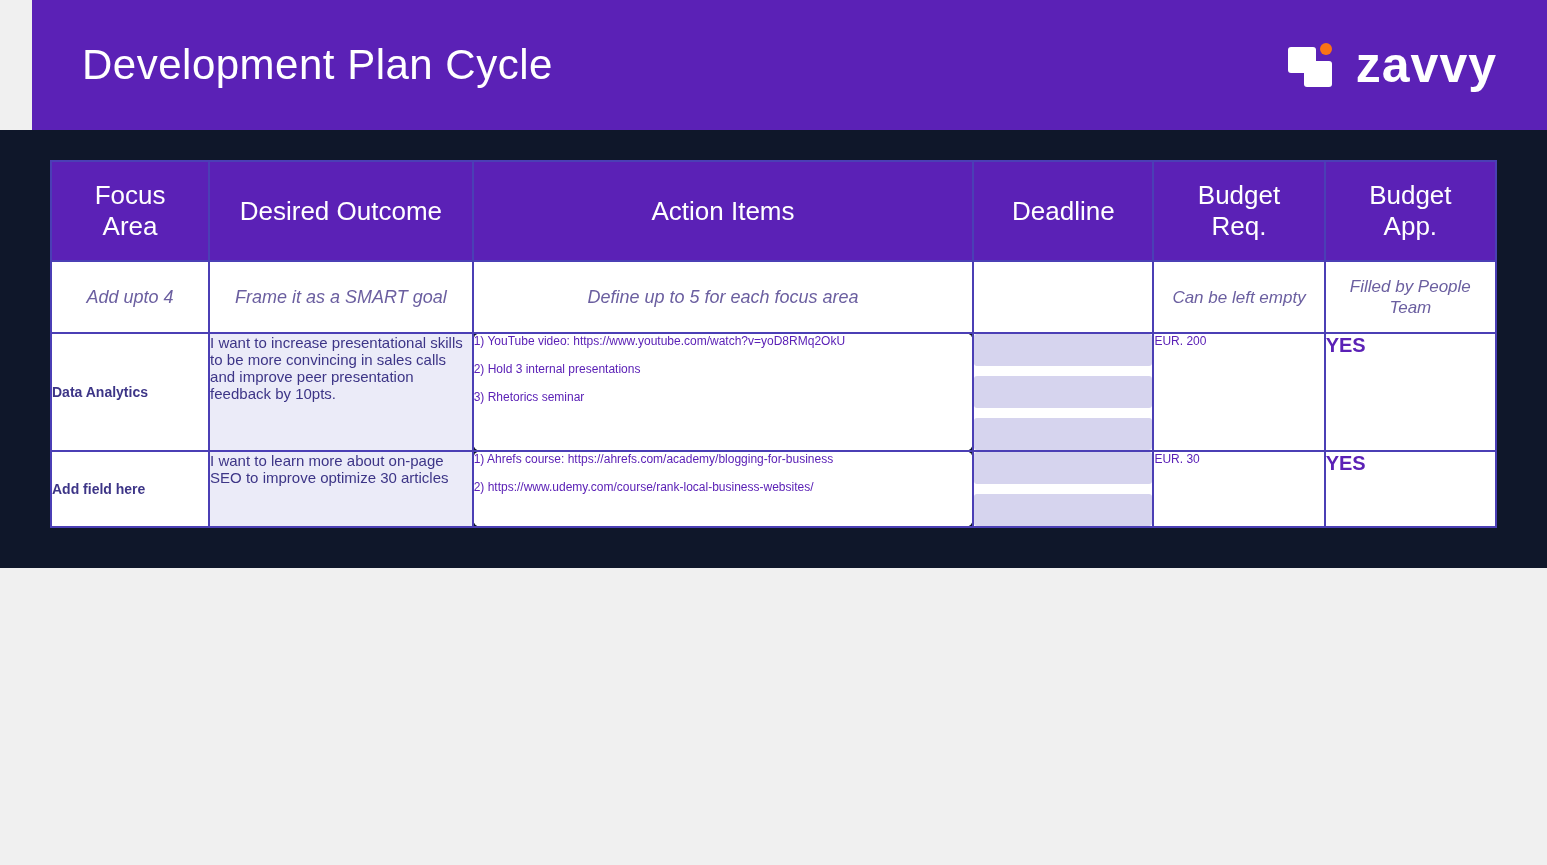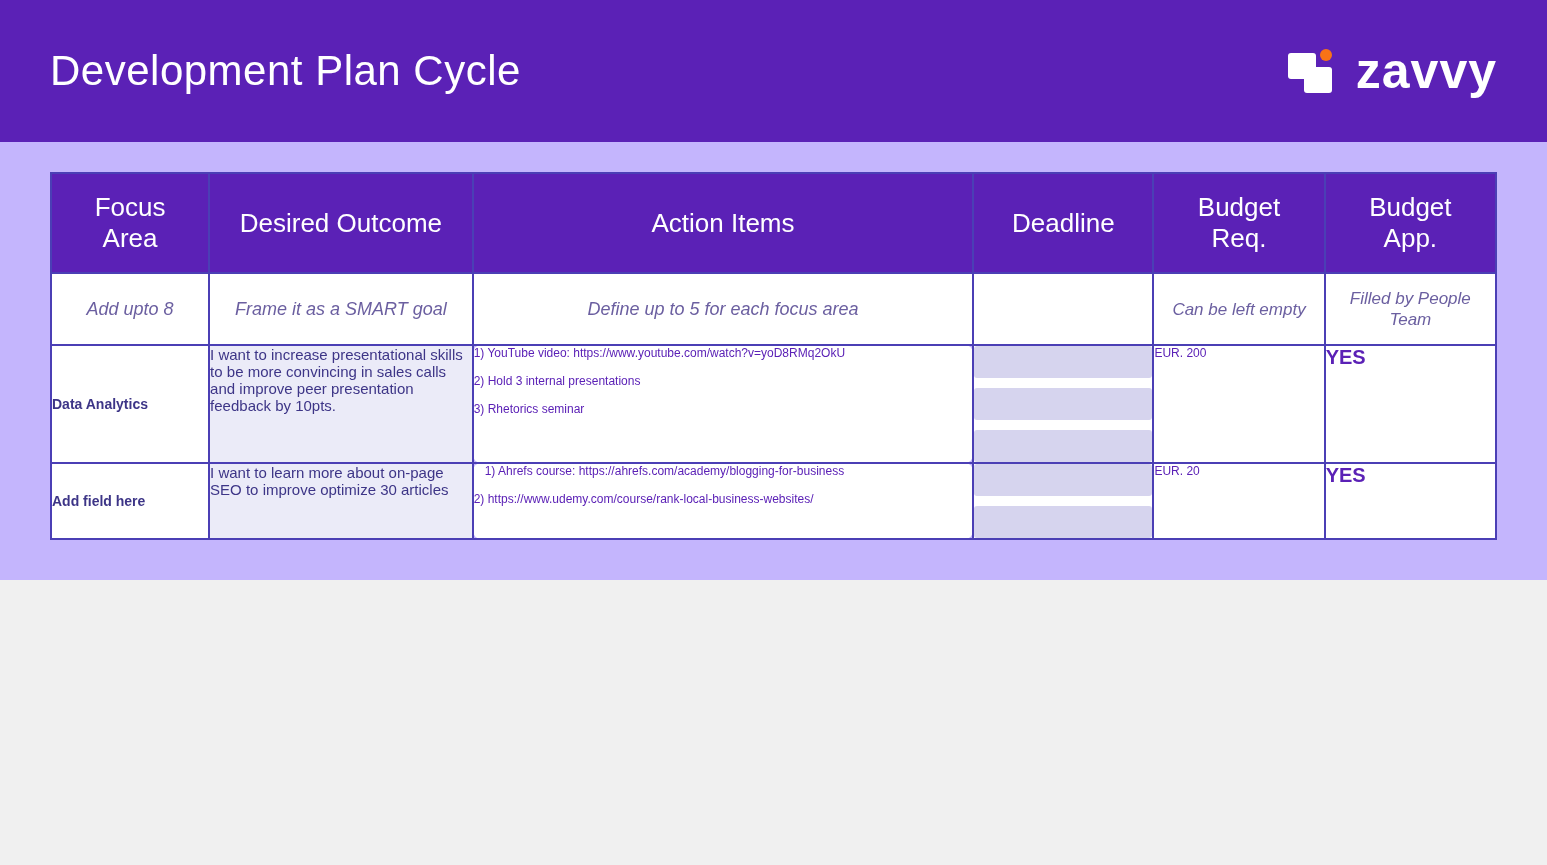--- a/index.html
+++ b/index.html
@@ -6,25 +6,26 @@
     body {
       font-family: 'Segoe UI', Arial, sans-serif;
       background: #f0f0f0;
       width: 1547px;
       min-height: 865px;
     }
 
     
     .header {
       background: #5b21b6;
-      padding: 42px 50px;
+      padding: 30px 50px;
       display: flex;
       align-items: center;
       justify-content: space-between;
       min-height: 130px;
+      margin-left: 32px;
     }
     .header-title {
       color: #ffffff;
       font-size: 42px;
       font-weight: 500;
       letter-spacing: 0.5px;
     }
     .logo-area {
       display: flex;
       align-items: center;
@@ -37,21 +38,21 @@
     }
     .logo-name {
       color: #ffffff;
       font-size: 50px;
       font-weight: 700;
       letter-spacing: 1px;
     }
 
     
     .main-content {
-      background: #c4b5fd;
+      background: #0f172a;
       padding: 30px 50px 40px 50px;
     }
 
     
     .plan-table {
       width: 100%;
       border-collapse: collapse;
       border: 2px solid #4b3fb5;
     }
 
@@ -180,21 +181,21 @@
         <th>Desired Outcome</th>
         <th>Action Items</th>
         <th>Deadline</th>
         <th>Budget Req.</th>
         <th>Budget App.</th>
       </tr>
     </thead>
     <tbody>
 
       <tr class="subheader-row">
-        <td>Add upto 8</td>
+        <td>Add upto 4</td>
         <td>Frame it as a SMART goal</td>
         <td>Define up to 5 for each focus area</td>
         <td></td>
         <td>
           <span class="can-be-left">Can be left empty</span>
         </td>
         <td>
           <span class="filled-by">Filled by People Team</span>
         </td>
       </tr>
@@ -217,28 +218,28 @@
           </div>
         </td>
         <td class="budget-req-cell">EUR. 200</td>
         <td class="budget-app-cell">YES</td>
       </tr>
 
       <tr class="data-row">
         <td class="focus-area-cell">Add field here</td>
         <td class="desired-outcome-cell">I want to learn more about on-page SEO to improve optimize 30 articles</td>
         <td class="action-items-cell">
-          <span style="white-space: pre-line; margin-left: 11px;">1) Ahrefs course: https://ahrefs.com/academy/blogging-for-business
+          <span style="white-space: pre-line;">1) Ahrefs course: https://ahrefs.com/academy/blogging-for-business
 
 2) https://www.udemy.com/course/rank-local-business-websites/</span>
         </td>
         <td class="deadline-cell">
           <div class="deadline-inner">
             <div class="deadline-box"></div>
             <div class="deadline-box"></div>
           </div>
         </td>
-        <td class="budget-req-cell">EUR. 20</td>
+        <td class="budget-req-cell">EUR. 30</td>
         <td class="budget-app-cell">YES</td>
       </tr>
     </tbody>
   </table>
 </div>
 
 </body></html>

